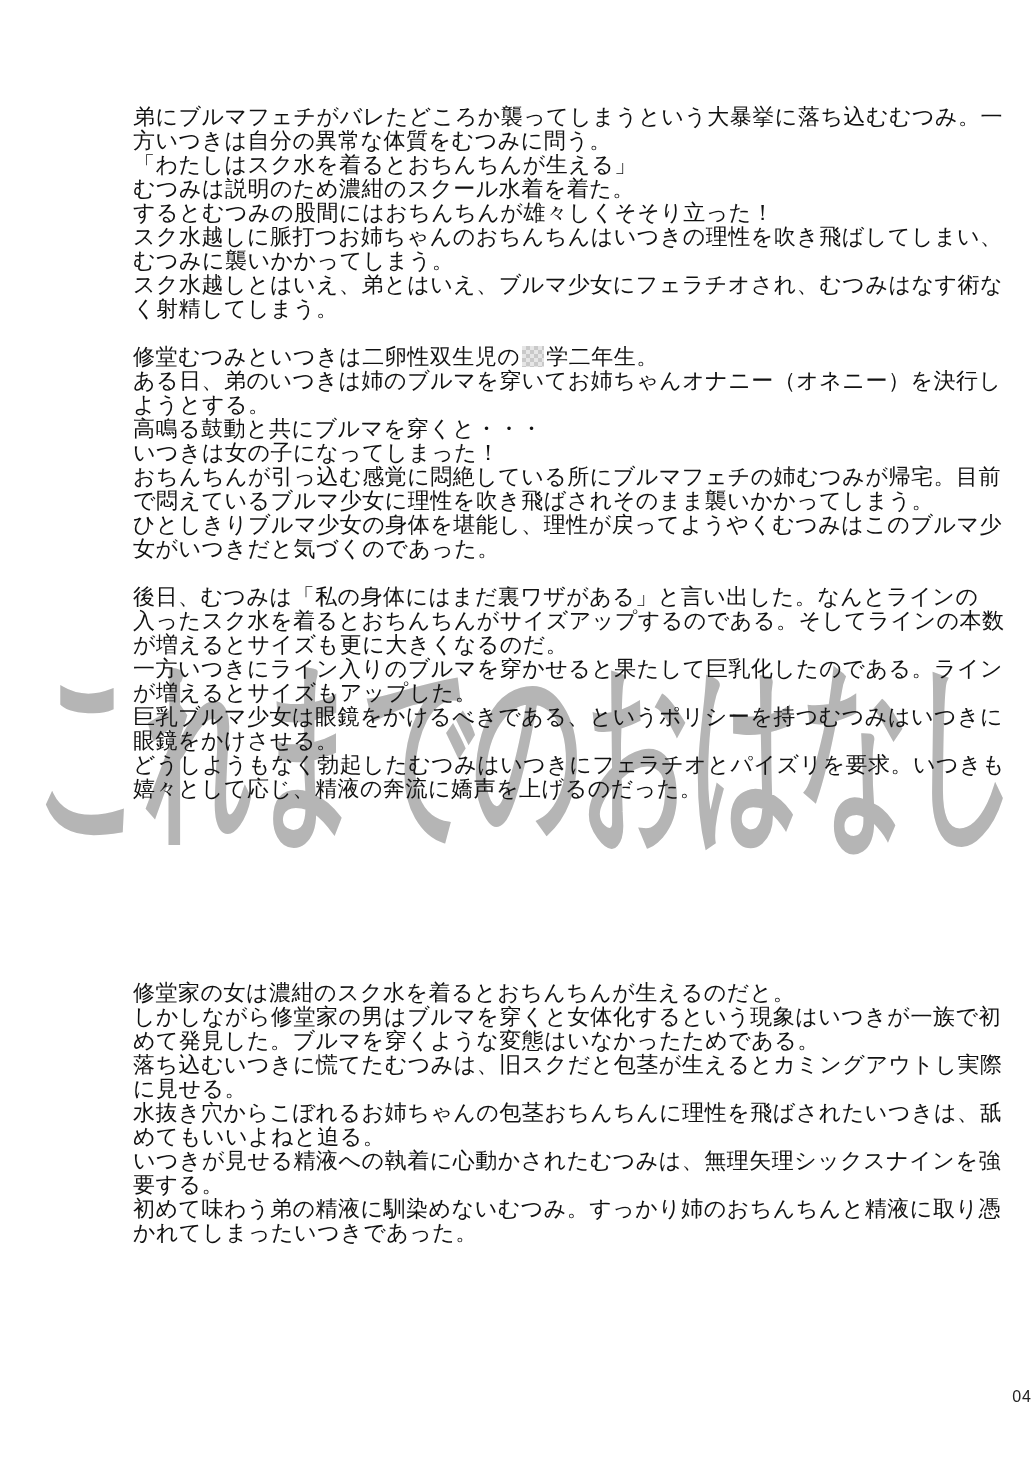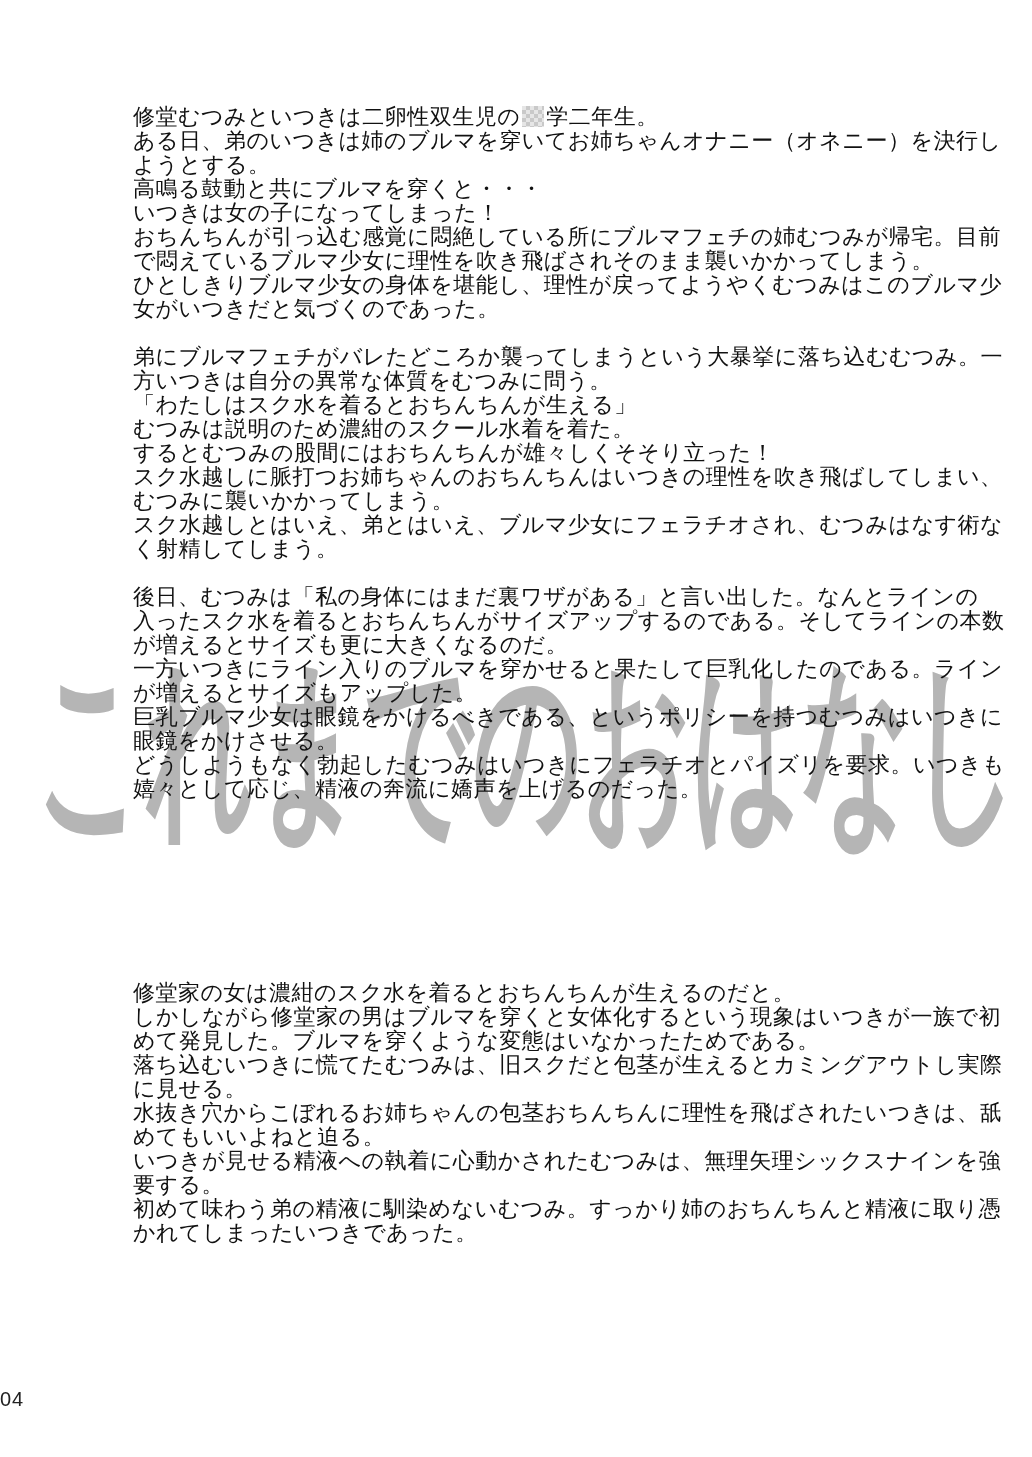--- a/index.html
+++ b/index.html
@@ -51,38 +51,38 @@
     background-color:#e6e6e6;
     background-image:
       linear-gradient(45deg,#c9c9c9 25%,transparent 25%,transparent 75%,#c9c9c9 75%),
       linear-gradient(45deg,#c9c9c9 25%,transparent 25%,transparent 75%,#c9c9c9 75%);
     background-size:8px 8px;
     background-position:0 0,4px 4px;
   }
   .page-number{
     position:absolute;
     left:0;right:0;top:1388px;
-    text-align:left;
-    font-size:20px;
+    text-align:right;
+    font-size:16px;
     color:#222222;
     letter-spacing:1px;
     font-family:"Liberation Sans","DejaVu Sans",sans-serif;
   }
 </style>
 </head>
 <body>
 
 <div class="page">
 
   <div class="watermark" style="color: rgb(181, 181, 181);">
     <span class="watermark-inner">これまでのおはなし</span>
   </div>
 
   <div class="content">
+      <p class="para">弟にブルマフェチがバレたどころか襲ってしまうという大暴挙に落ち込むむつみ。一<br>方いつきは自分の異常な体質をむつみに問う。<br>「わたしはスク水を着るとおちんちんが生える」<br>むつみは説明のため濃紺のスクール水着を着た。<br>するとむつみの股間にはおちんちんが雄々しくそそり立った！<br>スク水越しに脈打つお姉ちゃんのおちんちんはいつきの理性を吹き飛ばしてしまい、<br>むつみに襲いかかってしまう。<br>スク水越しとはいえ、弟とはいえ、ブルマ少女にフェラチオされ、むつみはなす術な<br>く射精してしまう。</p>
       <p class="para">修堂むつみといつきは二卵性双生児の<span class="mosaic"></span>学二年生。<br>ある日、弟のいつきは姉のブルマを穿いてお姉ちゃんオナニー（オネニー）を決行し<br>ようとする。<br>高鳴る鼓動と共にブルマを穿くと・・・<br>いつきは女の子になってしまった！<br>おちんちんが引っ込む感覚に悶絶している所にブルマフェチの姉むつみが帰宅。目前<br>で悶えているブルマ少女に理性を吹き飛ばされそのまま襲いかかってしまう。<br>ひとしきりブルマ少女の身体を堪能し、理性が戻ってようやくむつみはこのブルマ少<br>女がいつきだと気づくのであった。</p>
-      <p class="para">弟にブルマフェチがバレたどころか襲ってしまうという大暴挙に落ち込むむつみ。一<br>方いつきは自分の異常な体質をむつみに問う。<br>「わたしはスク水を着るとおちんちんが生える」<br>むつみは説明のため濃紺のスクール水着を着た。<br>するとむつみの股間にはおちんちんが雄々しくそそり立った！<br>スク水越しに脈打つお姉ちゃんのおちんちんはいつきの理性を吹き飛ばしてしまい、<br>むつみに襲いかかってしまう。<br>スク水越しとはいえ、弟とはいえ、ブルマ少女にフェラチオされ、むつみはなす術な<br>く射精してしまう。</p>
       <p class="para">後日、むつみは「私の身体にはまだ裏ワザがある」と言い出した。なんとラインの<br>入ったスク水を着るとおちんちんがサイズアップするのである。そしてラインの本数<br>が増えるとサイズも更に大きくなるのだ。<br>一方いつきにライン入りのブルマを穿かせると果たして巨乳化したのである。ライン<br>が増えるとサイズもアップした。<br>巨乳ブルマ少女は眼鏡をかけるべきである、というポリシーを持つむつみはいつきに<br>眼鏡をかけさせる。<br>どうしようもなく勃起したむつみはいつきにフェラチオとパイズリを要求。いつきも<br>嬉々として応じ、精液の奔流に嬌声を上げるのだった。</p>
       <p class="para">修堂家の女は濃紺のスク水を着るとおちんちんが生えるのだと。<br>しかしながら修堂家の男はブルマを穿くと女体化するという現象はいつきが一族で初<br>めて発見した。ブルマを穿くような変態はいなかったためである。<br>落ち込むいつきに慌てたむつみは、旧スクだと包茎が生えるとカミングアウトし実際<br>に見せる。<br>水抜き穴からこぼれるお姉ちゃんの包茎おちんちんに理性を飛ばされたいつきは、舐<br>めてもいいよねと迫る。<br>いつきが見せる精液への執着に心動かされたむつみは、無理矢理シックスナインを強<br>要する。<br>初めて味わう弟の精液に馴染めないむつみ。すっかり姉のおちんちんと精液に取り憑<br>かれてしまったいつきであった。</p>
     </div>
 
   <div class="page-number">04</div>
 
 </div>
 
 </body></html>

